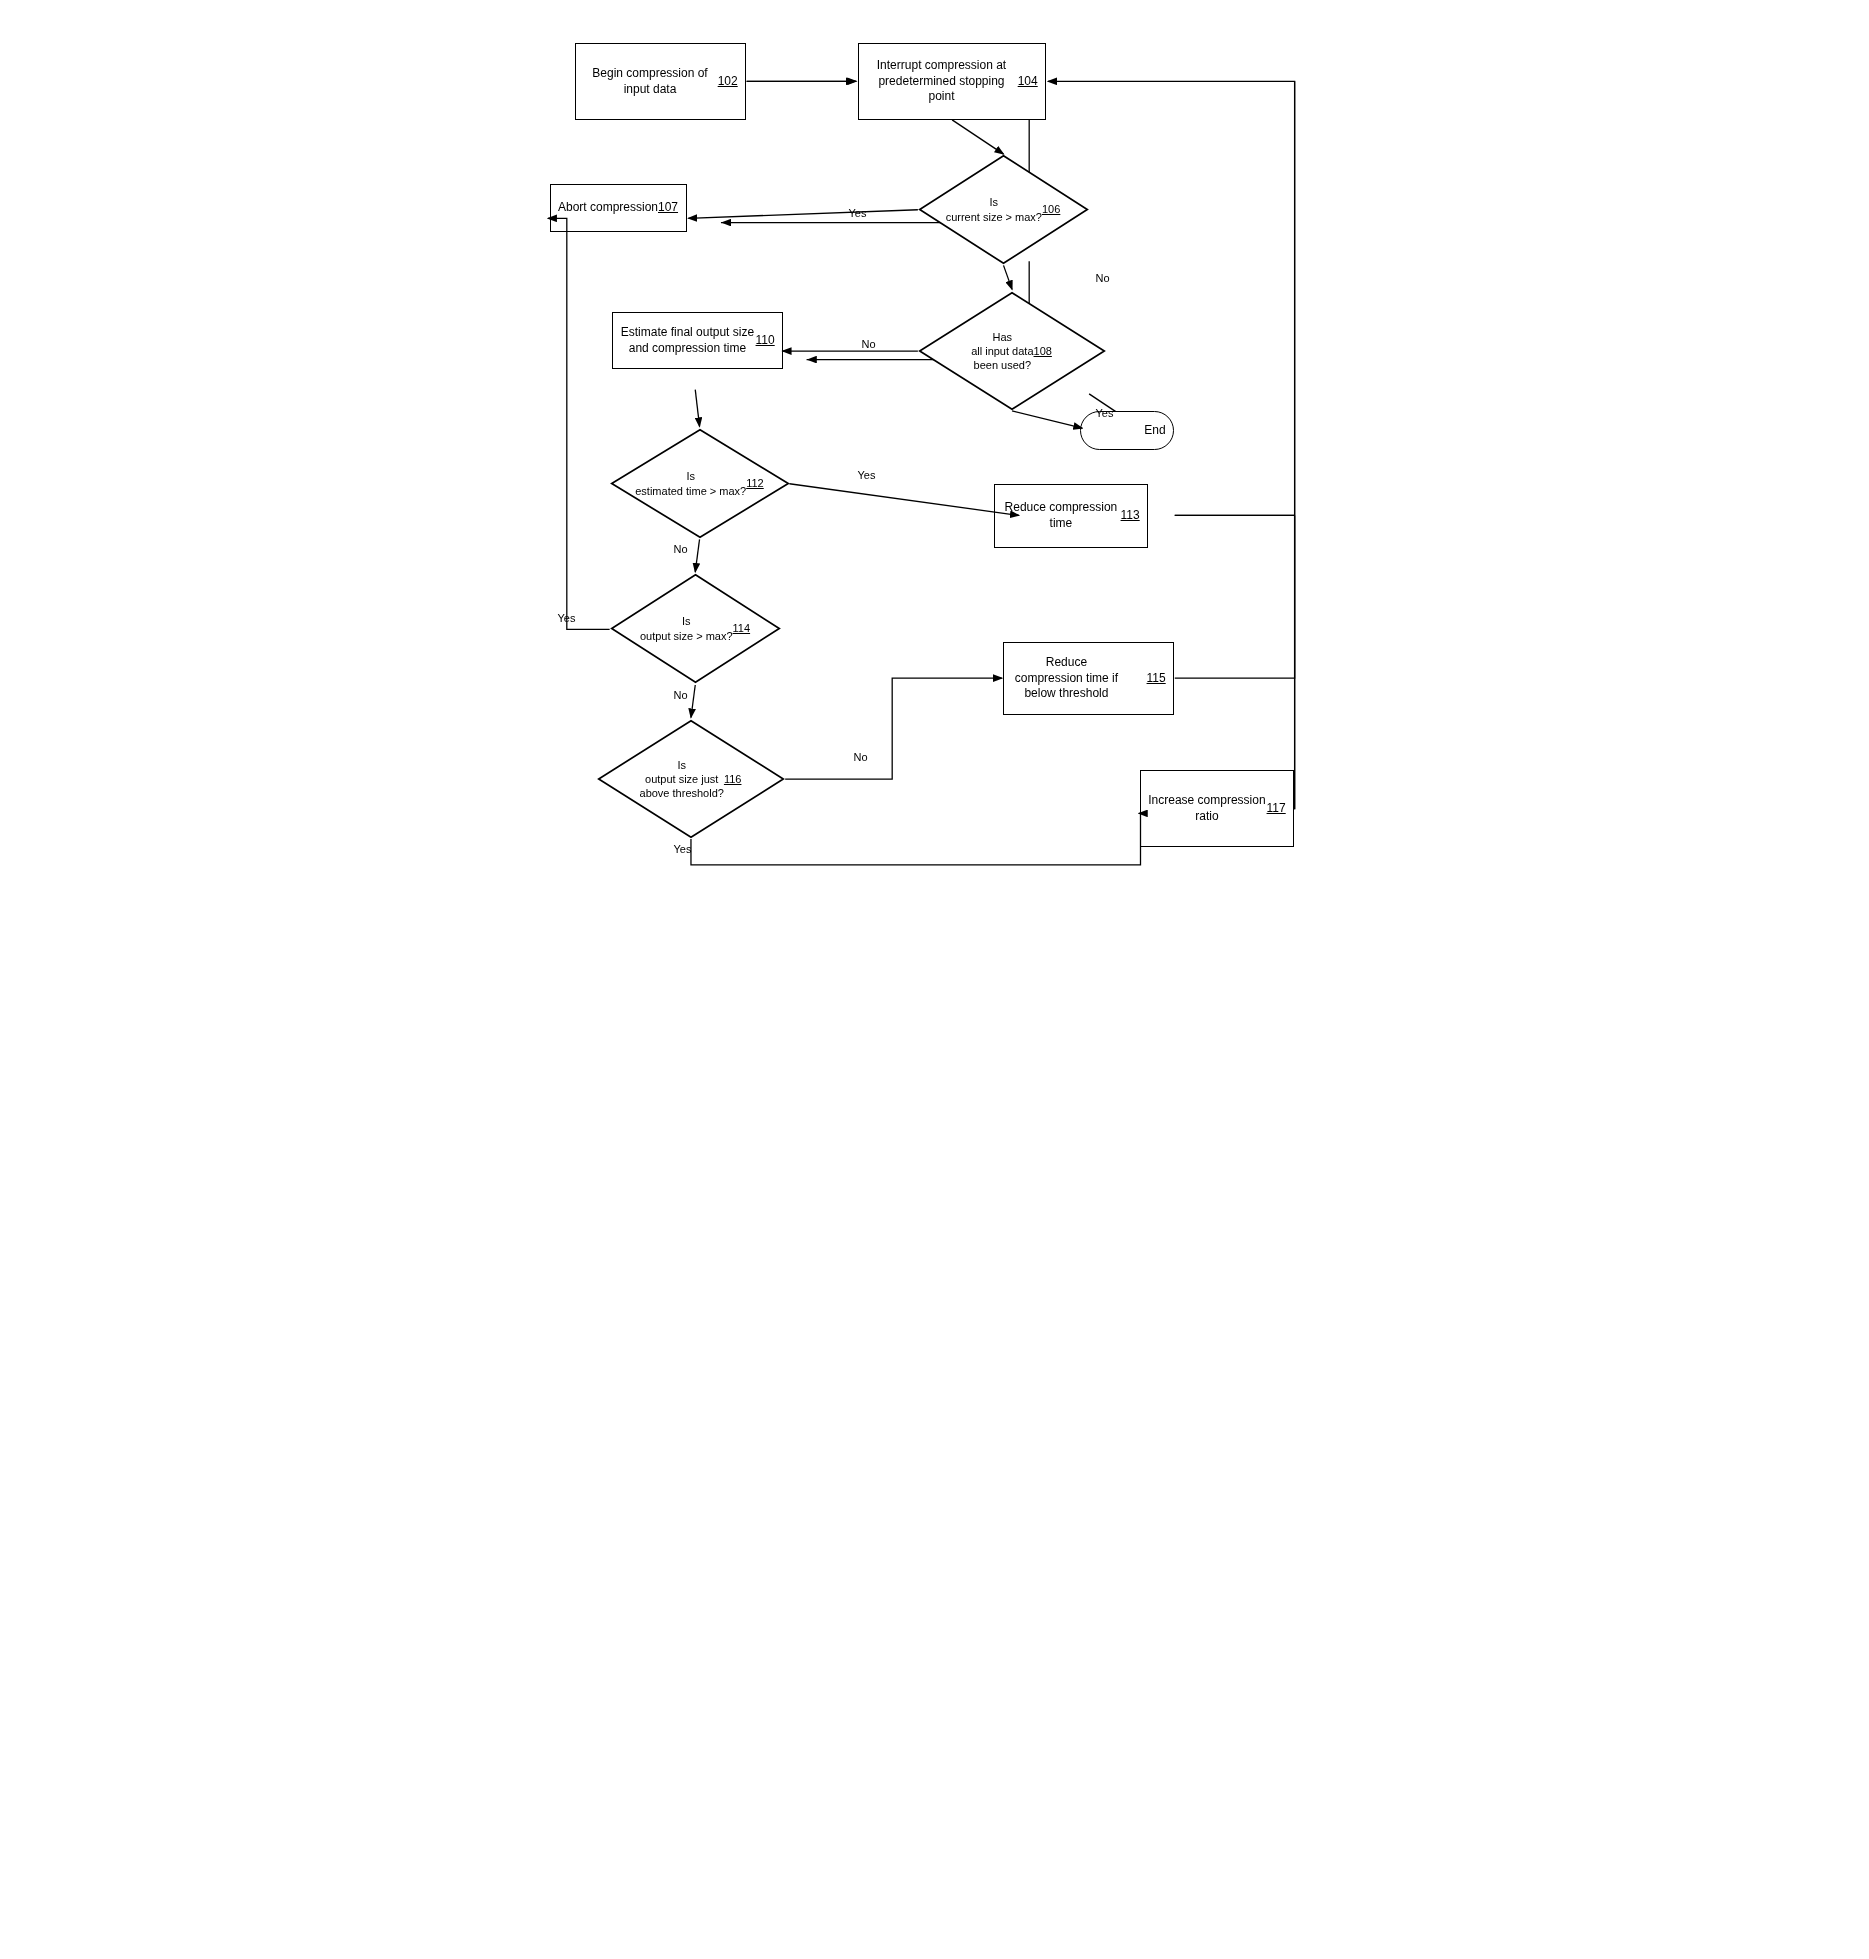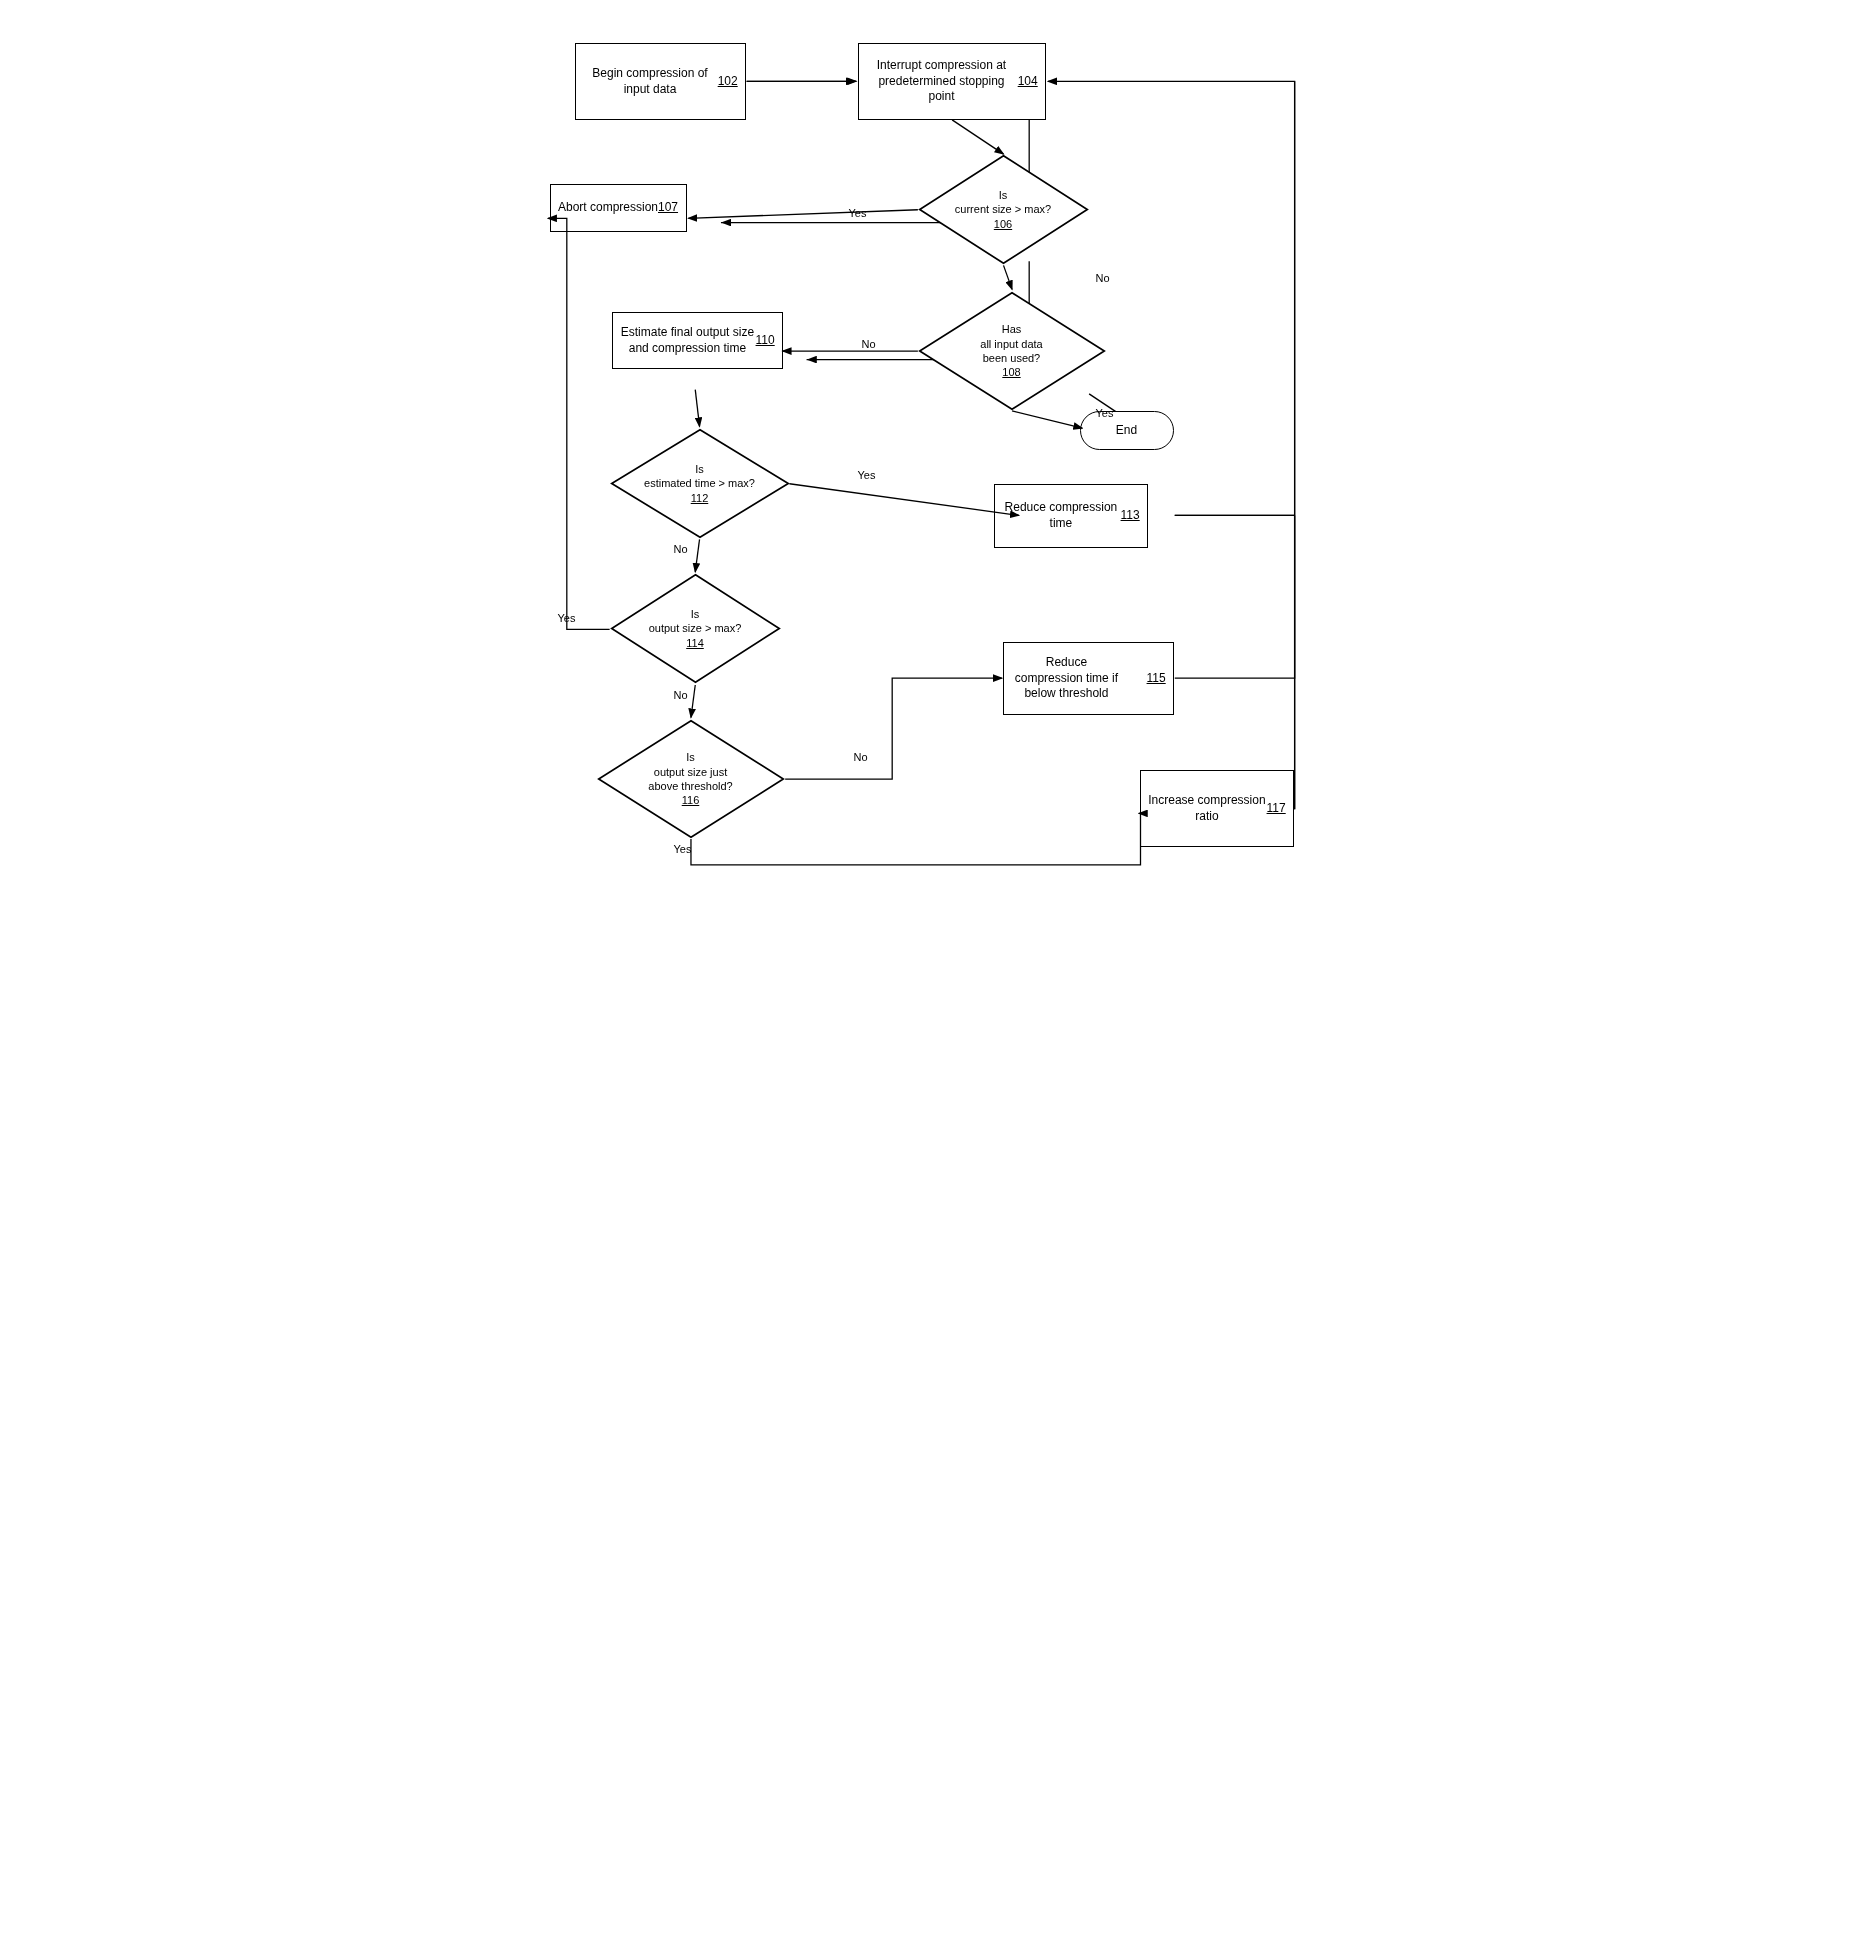--- a/index.html
+++ b/index.html
@@ -27,20 +27,21 @@
       align-items: center;
       justify-content: center;
       padding: 6.8px;
       line-height: 1.3;
     }
     .box u {
       text-decoration: underline;
     }
     .rounded {
       border-radius: 26px;
+      justify-content: flex-end;
     }
     .diamond-wrap {
       position: absolute;
       display: flex;
       align-items: center;
       justify-content: center;
     }
     .diamond {
       width: 100%;
       height: 100%;
@@ -51,21 +52,21 @@
       top: 0; left: 0;
       width: 100%;
       height: 100%;
     }
     .diamond-text {
       position: absolute;
       top: 0; left: 0;
       width: 100%;
       height: 100%;
       display: flex;
-      flex-direction: column;
+      flex-direction: row;
       align-items: center;
       justify-content: center;
       text-align: center;
       font-size: 11px;
       line-height: 1.3;
       pointer-events: none;
       padding: 17px 13px;
     }
     .label {
       position: absolute;

